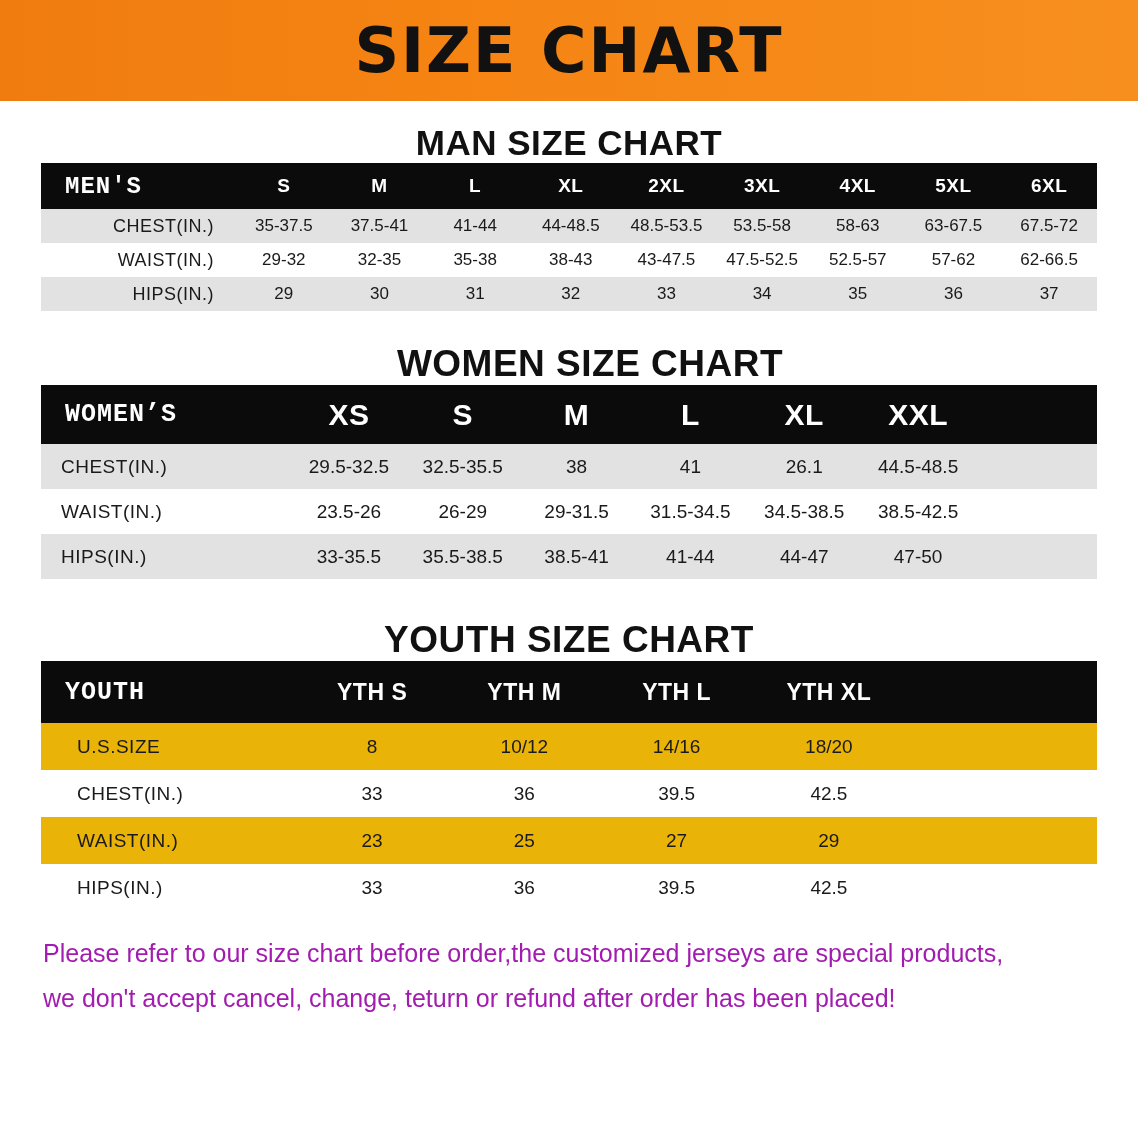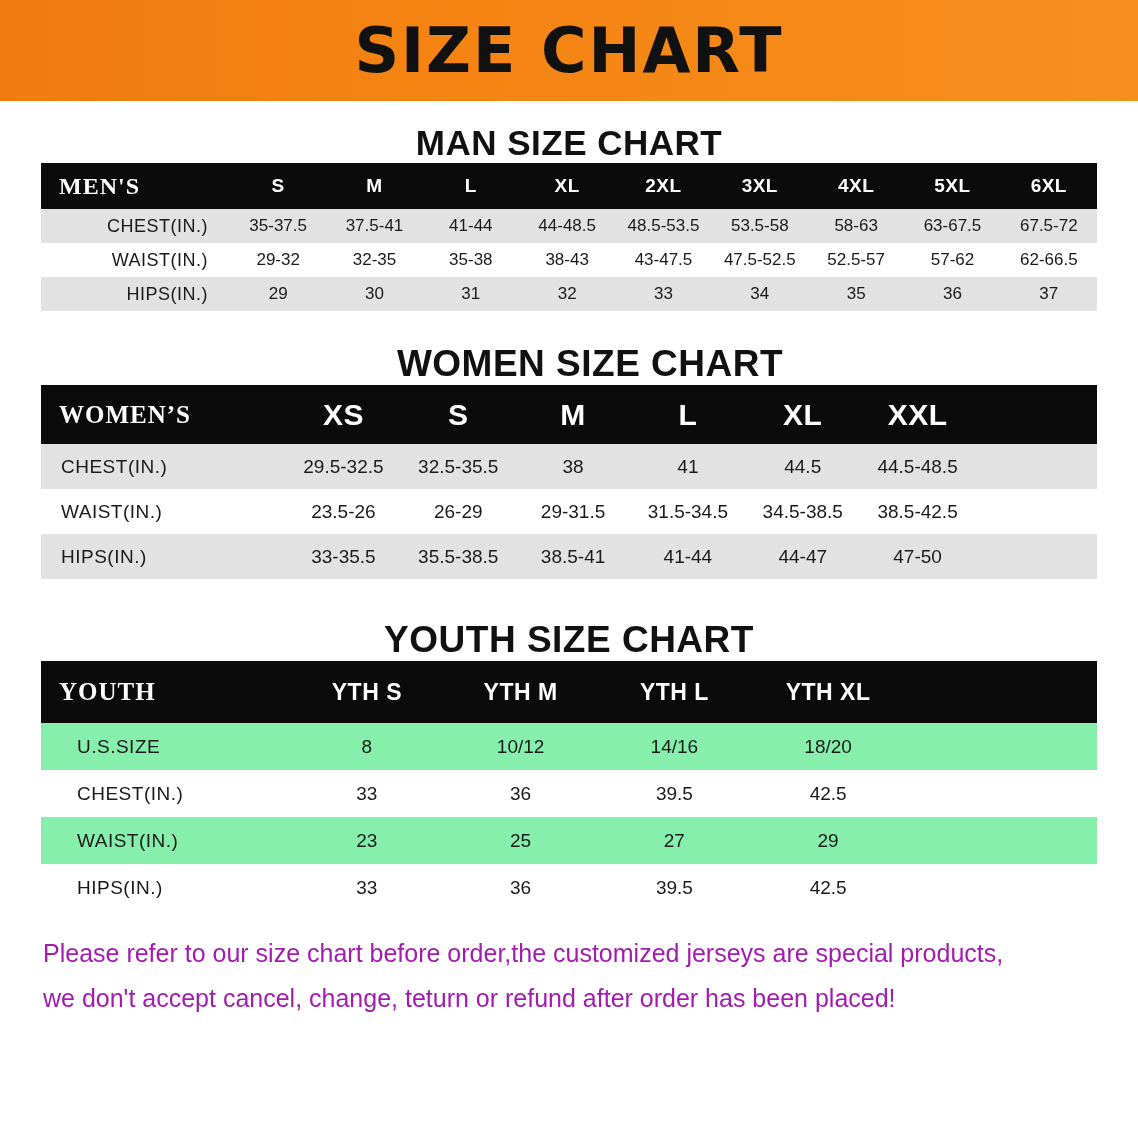--- a/index.html
+++ b/index.html
@@ -69,36 +69,36 @@
   table.size-table thead tr {
     background: #0b0b0b;
   }
   table.size-table thead th {
     color: #ffffff;
     font-size: 19px;
     letter-spacing: 0.5px;
   }
   table.size-table thead th.corner {
     text-align: left;
-    padding-left: 18px;
-    font-family: Liberation Serif, serif;
+    padding-left: 24px;
+    font-family: Liberation Mono, monospace;
     font-weight: bold;
     font-size: 23px;
     letter-spacing: 1px;
   }
   table.size-table tbody td.rowlabel {
     font-size: 18px;
     letter-spacing: 0.5px;
     color: #1a1a1a;
   }
   table.size-table tbody td {
     font-size: 17px;
   }
   .row-a { background: #e2e2e2; }
-  .row-b { background: #86efac; }
+  .row-b { background: #eab308; }
   .row-w { background: #ffffff; }
 
   
   #men-table thead th { height: 44px; }
   #men-table tbody td { height: 32px; }
   #men-table thead th.corner { font-size: 24px; }
   #men-table tbody td.rowlabel { text-align: right; padding-right: 22px; }
 
   
   #women-table thead th { height: 57px; font-size: 30px; }
@@ -207,21 +207,21 @@
           <th style="width:120px"></th>
         </tr>
       </thead>
       <tbody>
         <tr class="row-a">
           <td class="rowlabel">CHEST(IN.)</td>
           <td>29.5-32.5</td>
           <td>32.5-35.5</td>
           <td>38</td>
           <td>41</td>
-          <td>44.5</td>
+          <td>26.1</td>
           <td>44.5-48.5</td>
           <td></td>
         </tr>
         <tr class="row-w">
           <td class="rowlabel">WAIST(IN.)</td>
           <td>23.5-26</td>
           <td>26-29</td>
           <td>29-31.5</td>
           <td>31.5-34.5</td>
           <td>34.5-38.5</td>

